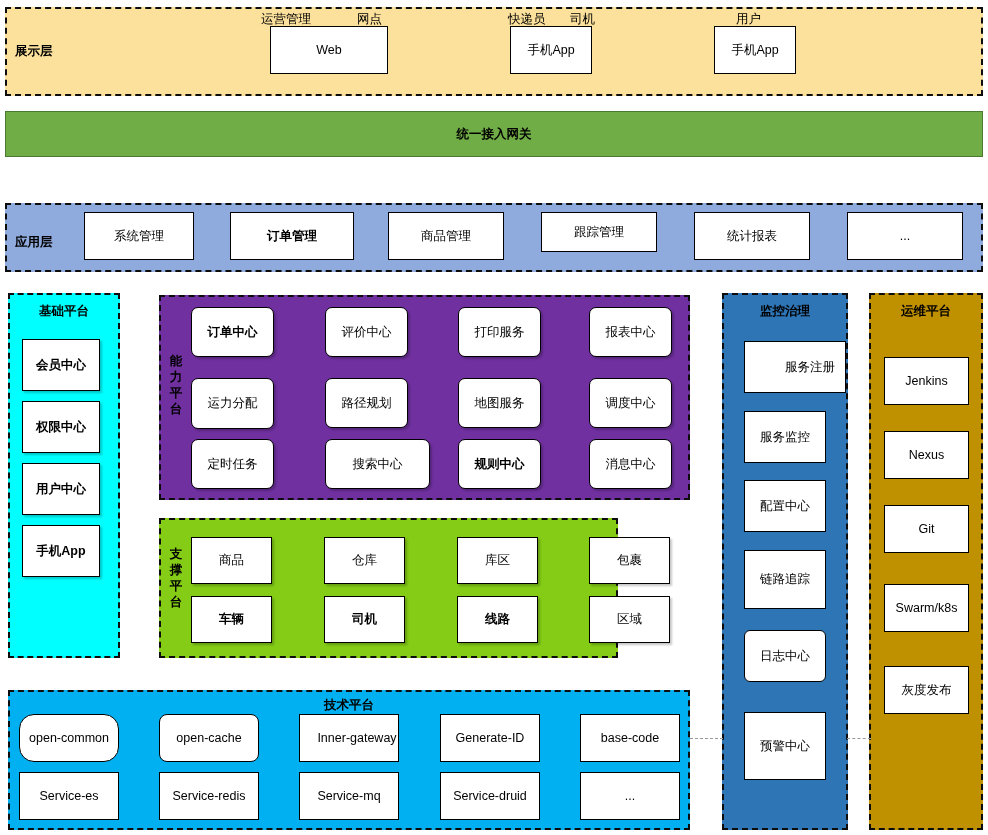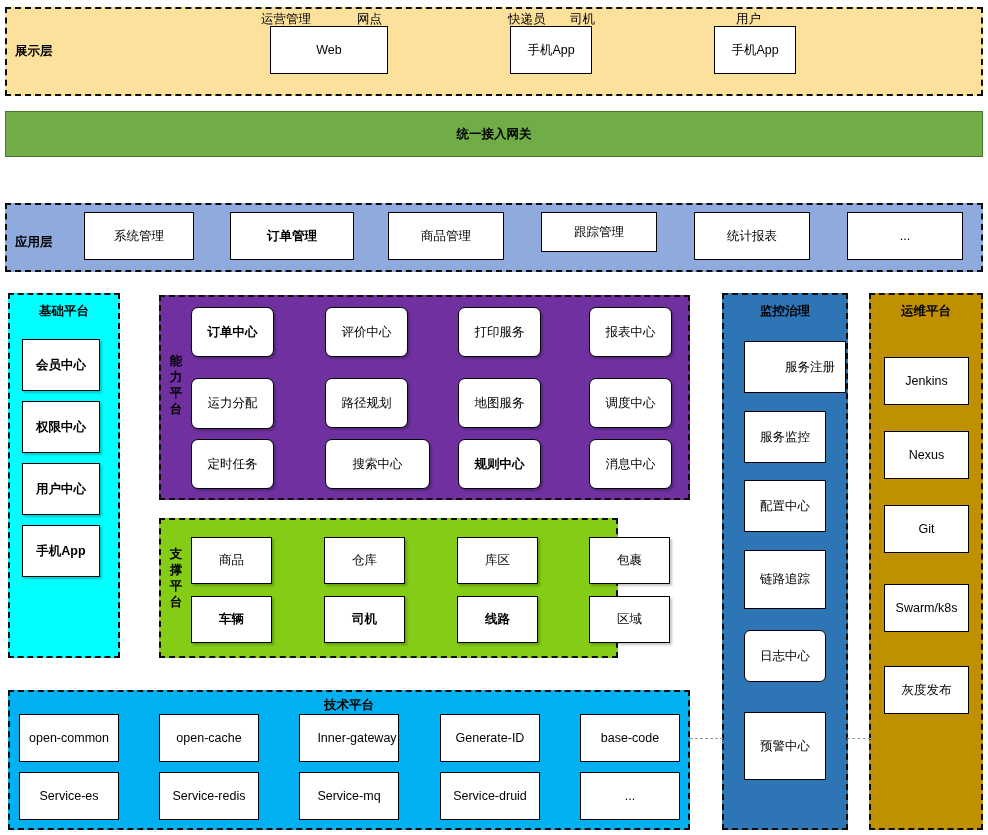--- a/index.html
+++ b/index.html
@@ -164,22 +164,22 @@
 
   <div class="node bold shadow" style="left:191px; top:596px; width:81px; height:47px;">车辆</div>
   <div class="node bold shadow" style="left:324px; top:596px; width:81px; height:47px;">司机</div>
   <div class="node bold shadow" style="left:457px; top:596px; width:81px; height:47px;">线路</div>
   <div class="node shadow" style="left:589px; top:596px; width:81px; height:47px;">区域</div>
 
   <div class="band" style="left:8px; top:690px; width:682px; height:140px; background:#00B0F0;">
     <div class="col-title" style="top:5px;">技术平台</div>
   </div>
 
-  <div class="node" style="left:19px; top:714px; width:100px; height:48px;">open-common</div>
-  <div class="node" style="left:159px; top:714px; width:100px; height:48px;">open-cache</div>
+  <div class="node" style="left:19px; top:714px; width:100px; height:48px;border-radius:15px;">open-common</div>
+  <div class="node" style="left:159px; top:714px; width:100px; height:48px;border-radius:8px;">open-cache</div>
   <div class="node" style="left:299px; top:714px; width:100px; height:48px;padding-left:16px;">Inner-gateway</div>
   <div class="node" style="left:440px; top:714px; width:100px; height:48px;">Generate-ID</div>
   <div class="node" style="left:580px; top:714px; width:100px; height:48px;">base-code</div>
 
   <div class="node" style="left:19px; top:772px; width:100px; height:48px;">Service-es</div>
   <div class="node" style="left:159px; top:772px; width:100px; height:48px;">Service-redis</div>
   <div class="node" style="left:299px; top:772px; width:100px; height:48px;">Service-mq</div>
   <div class="node" style="left:440px; top:772px; width:100px; height:48px;">Service-druid</div>
   <div class="node" style="left:580px; top:772px; width:100px; height:48px;">...</div>
 

